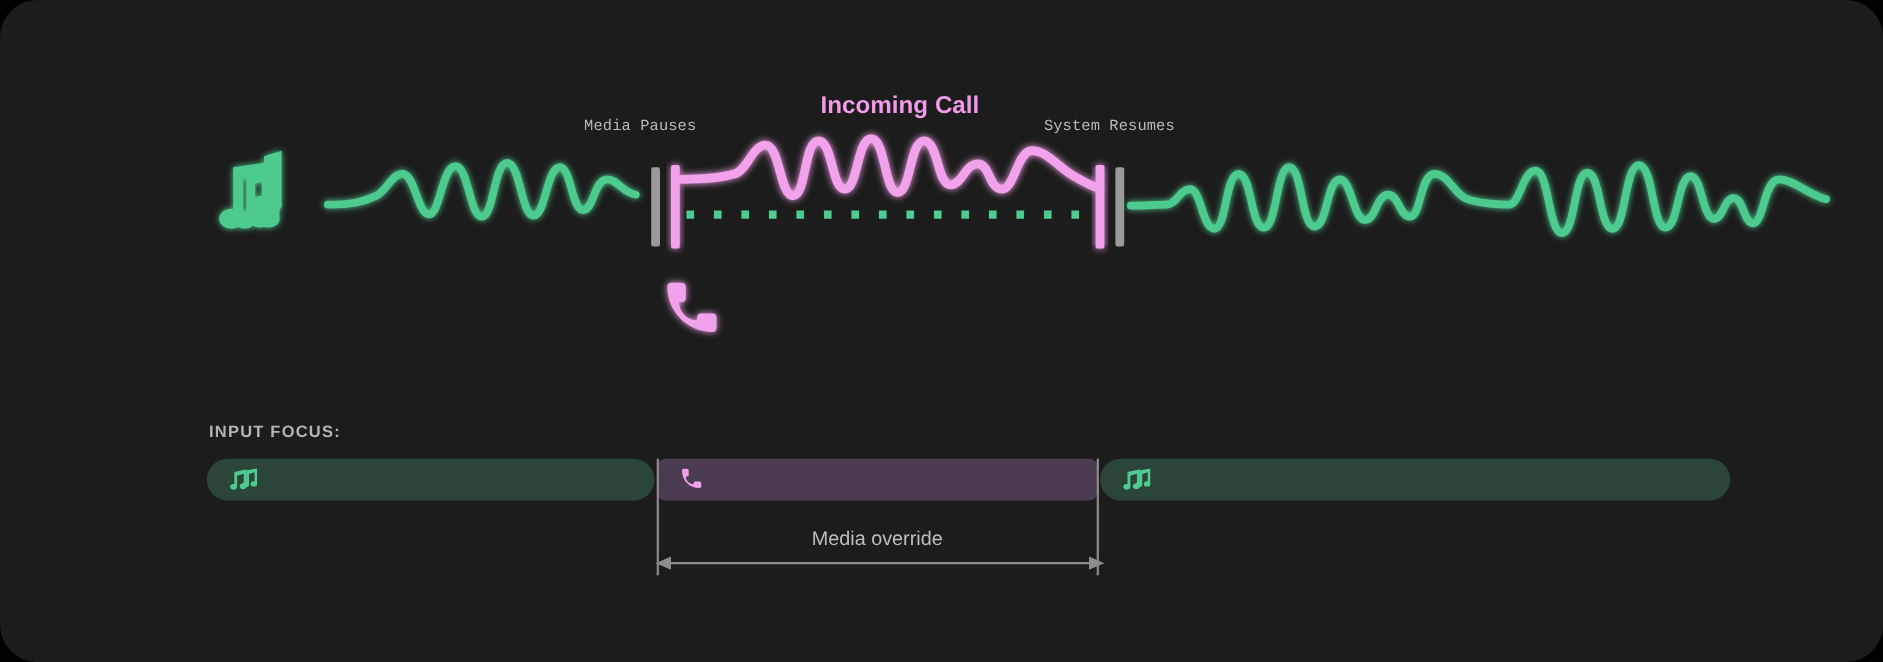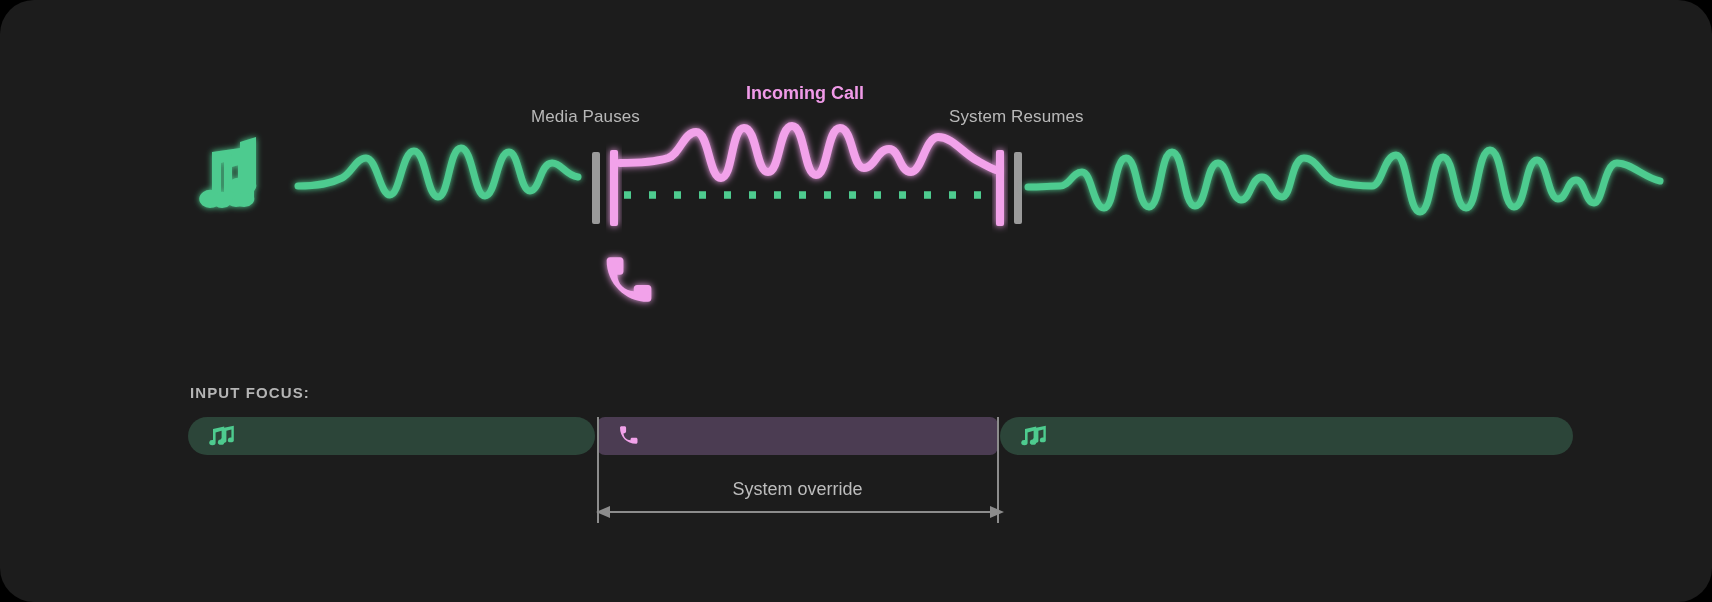--- a/index.html
+++ b/index.html
@@ -16,31 +16,32 @@
     background: #1c1c1c;
     border-radius: 34px;
     overflow: hidden;
   }
   
   #timeline { position: absolute; left: 0; top: 0; width: 1712px; height: 330px; }
   #tl-svg { position: absolute; left: 0; top: 0; }
 
   .tl-label {
     position: absolute;
-    font-size: 17px;
+    font-size: 14px;
     color: #b8b8b8;
     white-space: nowrap;
     letter-spacing: .1px;
+    font-family: Liberation Mono, monospace;
   }
   #label-pauses  { left: 531px; top: 107px; }
   #label-resumes { left: 949px; top: 107px; }
   #label-call {
     position: absolute;
     left: 746px; top: 83px;
-    font-size: 18px;
+    font-size: 22px;
     font-weight: bold;
     color: #f09ae8;
     white-space: nowrap;
   }
 
   
   #focus-label {
     position: absolute;
     left: 190px; top: 384px;
     font-size: 15px;
@@ -234,21 +235,21 @@
                  A3.2 2.6 0 1 0 16.2 16.9 L16.2 1.6 Z"></path>
         <path d="M16 2.8 L16 13.2 A3 2.4 0 1 0 18.4 15.3 L18.4 5.8 L23.4 4.4 L23.4 12.6
                  A3 2.4 0 1 0 25.8 14.7 L25.8 0.8 Z"></path>
       </g>
     </svg>
   </div>
 
   <div class="guide" id="guide-left"></div>
   <div class="guide" id="guide-right"></div>
 
-  <div id="override-text">System override</div>
+  <div id="override-text">Media override</div>
 
   <svg id="override-arrow" width="420" height="24" viewBox="0 0 420 24">
     <line x1="16" y1="12" x2="404" y2="12" stroke="#8c8c8c" stroke-width="2"></line>
     <polygon points="6,12 20,6 20,18" fill="#8c8c8c"></polygon>
     <polygon points="414,12 400,6 400,18" fill="#8c8c8c"></polygon>
   </svg>
 
 </div>
 
 </body></html>

